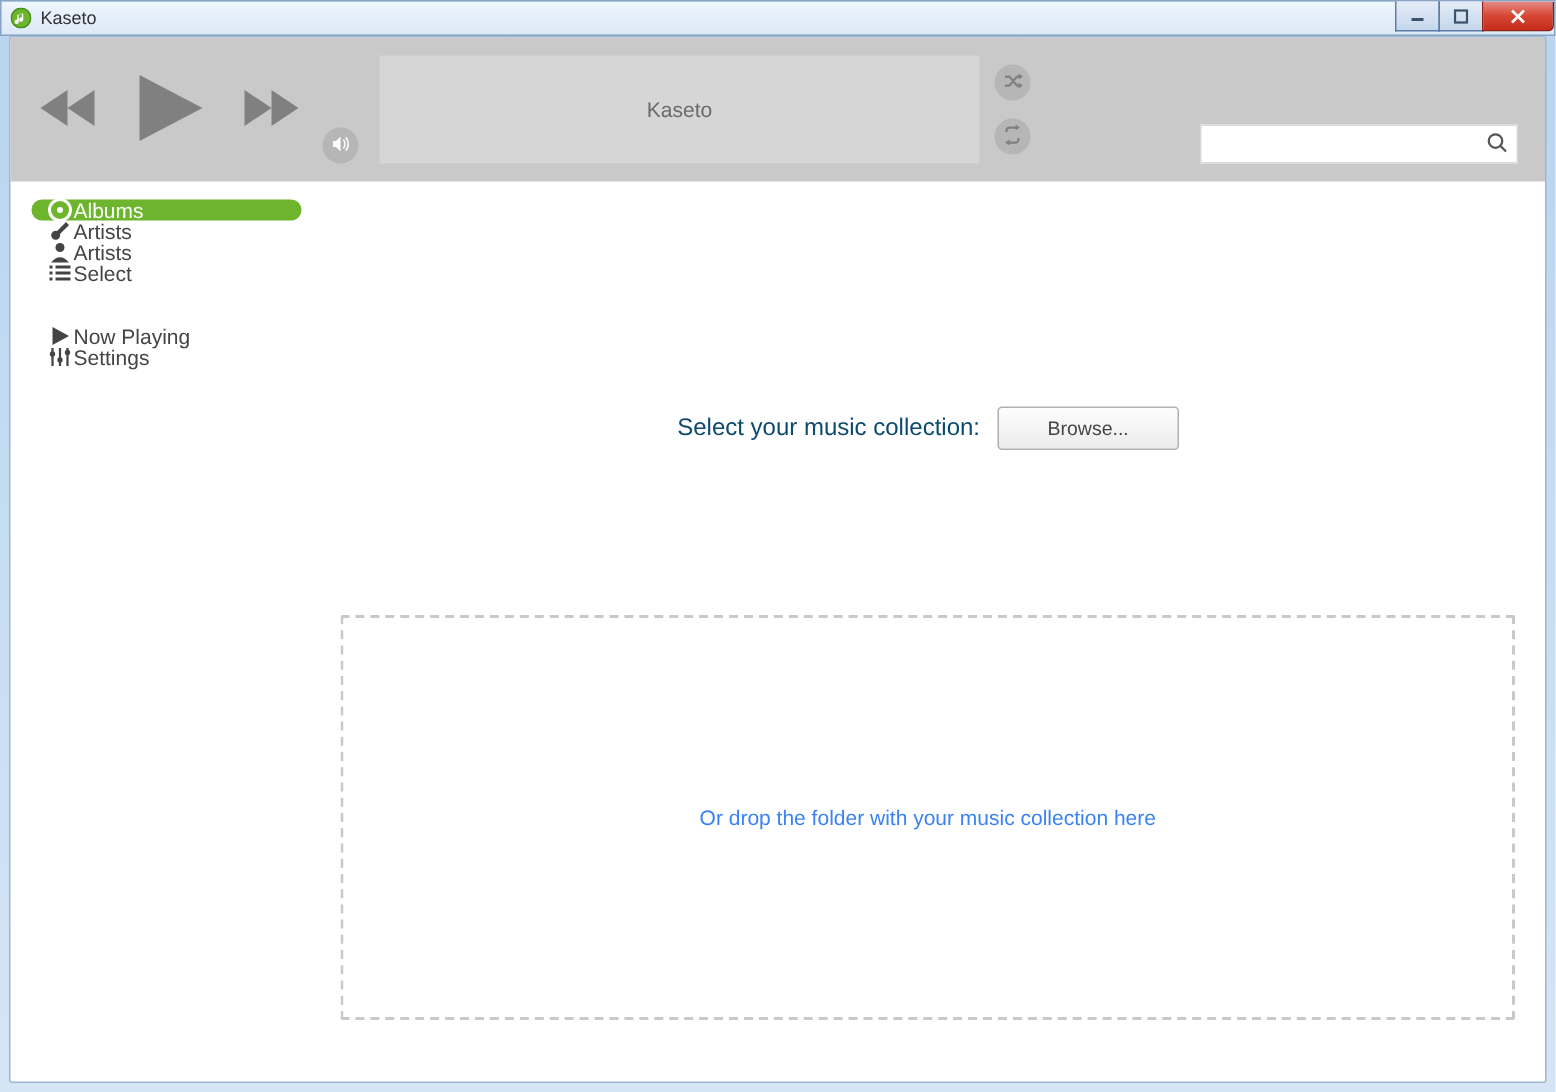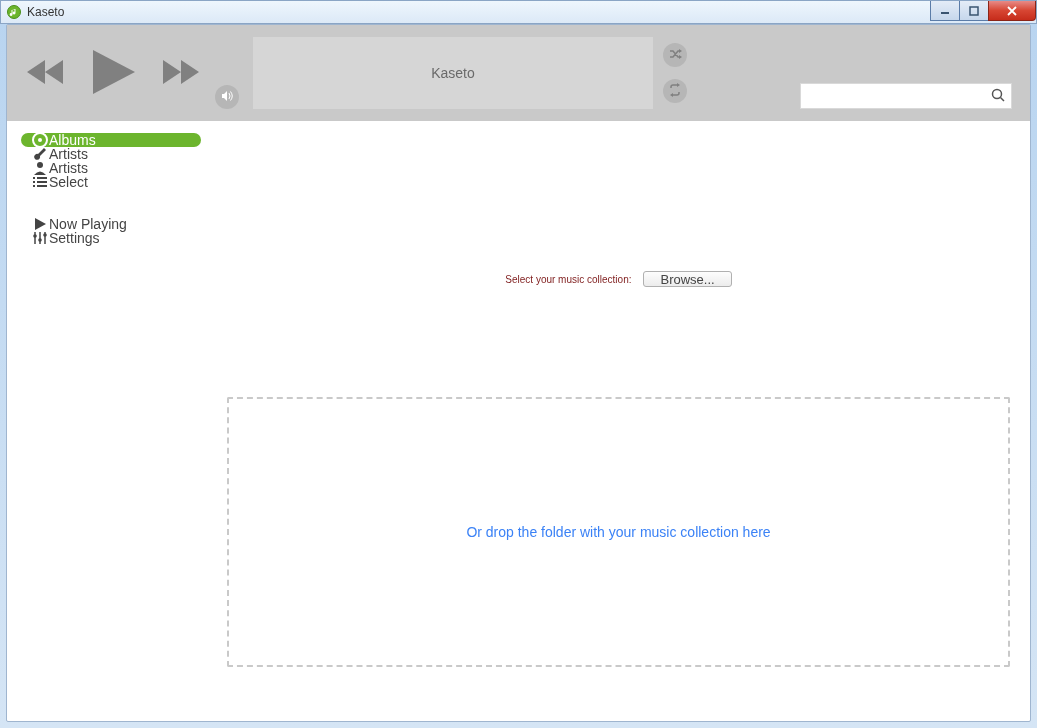--- a/index.html
+++ b/index.html
@@ -136,23 +136,23 @@
     align-items: stretch;
     padding-right: 20px;
   }
   .select-row {
     margin-top: 150px;
     display: flex;
     align-items: center;
     justify-content: center;
     gap: 12px;
   }
-  .select-row .lbl { font-size: 10px; color: #7f1d1d; }
+  .select-row .lbl { font-size: 16px; color: #0c4a6e; }
   .browse-btn {
-    height: 16px; padding: 0 16px;
+    height: 29px; padding: 0 32px;
     background: linear-gradient(to bottom, #fdfdfd, #ececec);
     border: 1px solid #b0b0b0;
     border-radius: 3px;
     font-size: 13px;
     color: #444;
   }
   .dropzone {
     margin: 110px 0 20px 0;
     flex: 0 0 270px;
     border: 2px dashed #c9c9c9;

